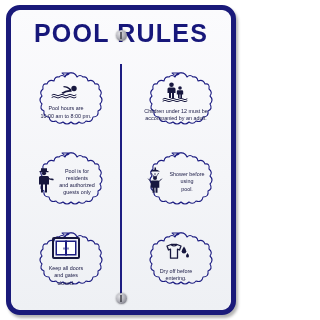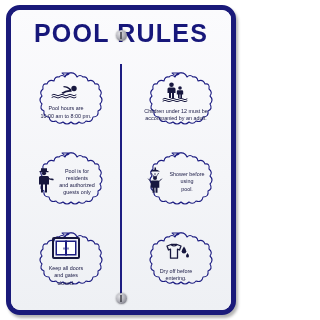--- a/index.html
+++ b/index.html
@@ -25,20 +25,21 @@
     border: 5px solid #1a1a7a;
     border-radius: 14px;
     background: #f7f8fa;
     box-shadow: 2px 3px 3px rgba(0,0,0,0.30);
     overflow: hidden;
   }
   #sign-inner {
     position: absolute;
     inset: 0;
     background: linear-gradient(180deg, #fbfbfd 0%, #f4f5f8 55%, #eef0f4 100%);
+    border-radius: 11px;
   }
 
   
   #title-bar {
     position: absolute;
     left: 0;
     top: 8px;
     width: 100%;
     text-align: center;
   }

